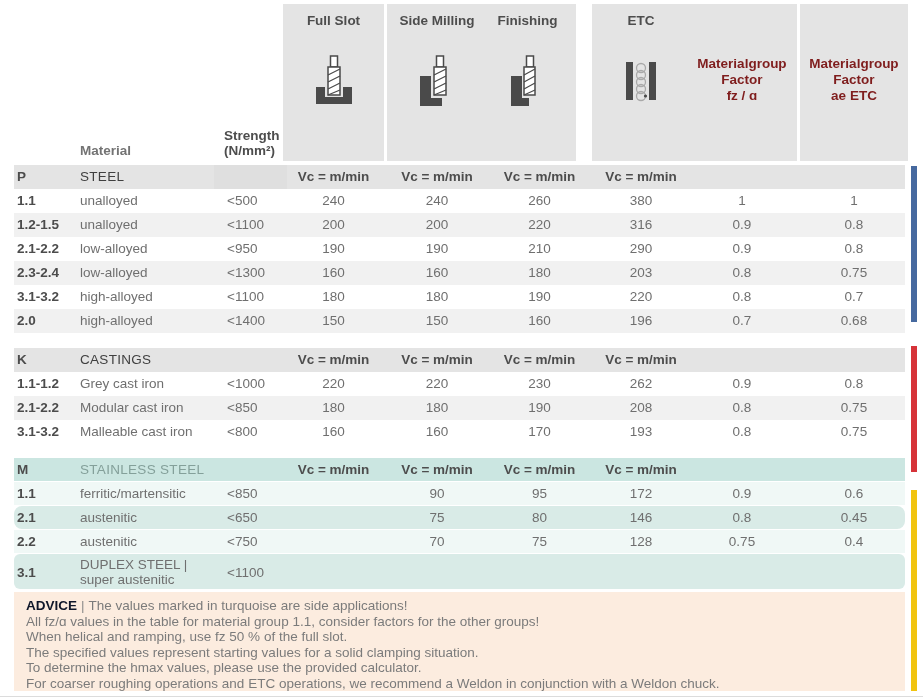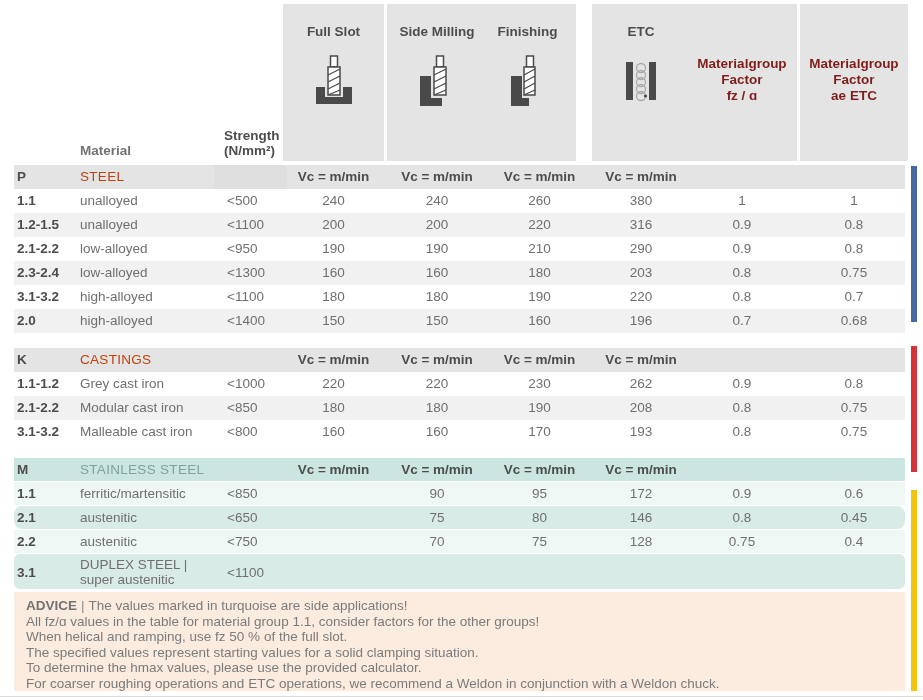--- a/index.html
+++ b/index.html
@@ -1,20 +1,20 @@
 <!DOCTYPE html>
 <html><head>
 <meta charset="utf-8">
 <style>
   html,body{margin:0;padding:0;background:#ffffff;}
   body{width:923px;height:700px;position:relative;font-family:"Liberation Sans",sans-serif;overflow:hidden;}
 
   
   .hbox{position:absolute;top:4px;height:157px;background:#e4e4e4;}
-  .htitle{text-align:center;padding-top:9px;font-weight:bold;font-size:13.5px;color:#4d4d4d;margin-top:11px;}
+  .htitle{text-align:center;padding-top:9px;font-weight:bold;font-size:13.5px;color:#4d4d4d;}
   .hicon{position:absolute;left:0;right:0;top:50px;text-align:center;}
   .flines{position:absolute;left:0;right:0;top:52px;text-align:center;font-weight:bold;font-size:13.5px;color:#7f1d1d;line-height:16px;}
 
   
   .mat-label{position:absolute;left:80px;top:143px;font-weight:bold;font-size:13.5px;color:#737373;}
   .str-label{position:absolute;left:224px;top:128px;font-weight:bold;font-size:13.5px;color:#4d4d4d;line-height:15px;}
 
   
   .row{position:absolute;left:14px;width:891px;height:24px;line-height:24px;font-size:13.5px;}
   .row.ghdr{background:#e4e4e4;}
@@ -27,34 +27,34 @@
   .tall .c{top:50%;transform:translateY(-50%);line-height:15px;}
   .c.code{left:3px;width:58px;font-weight:bold;color:#4c4c4c;}
   .c.mat{left:66px;width:150px;white-space:pre-line;}
   .c.str{left:213px;width:62px;}
   .c.fs{left:269px;width:101px;text-align:center;}
   .c.sm{left:373px;width:100px;text-align:center;}
   .c.fin{left:477px;width:97px;text-align:center;}
   .c.etc{left:578px;width:98px;text-align:center;}
   .c.f1{left:673px;width:110px;text-align:center;}
   .c.f2{left:786px;width:108px;text-align:center;}
-  .c.gname{color:#c2410c;letter-spacing:.3px;}
+  .c.gname{color:#404040;letter-spacing:.3px;}
   .ghdr-m .c.gname{color:#84a09a;}
   .c.vc{font-weight:bold;color:#4d4d4d;}
   .str-shade{position:absolute;left:200px;top:0;width:73px;height:100%;background:#d9d9d9;opacity:.45;}
 
   
   .bar{position:absolute;width:6px;left:911px;}
   .bar-p{top:166px;height:156px;background:#46699f;}
   .bar-k{top:346px;height:126px;background:#d63339;}
   .bar-m{top:490px;height:201px;background:#f1c40f;}
 
   
   .advice{position:absolute;left:14px;top:592px;width:891px;height:99px;background:#fcecdf;box-sizing:border-box;padding:6px 12px;font-size:13.5px;color:#7b7b7b;line-height:15.6px;}
-  .advice b{color:#737373;}
+  .advice b{color:#0f172a;}
   .advice .sep{color:#8a8a8a;padding:0 4px;}
 
   .bottom-line{position:absolute;left:0;top:696px;width:923px;height:1px;background:#dcdcdc;}
 
   svg .blk{fill:#4a4a4a;}
   svg .tool{fill:#ffffff;stroke:#4a4a4a;stroke-width:1.5;}
   svg .hatch{stroke:#4a4a4a;stroke-width:1.2;fill:none;}
   svg .ring{stroke:#a9a9a9;stroke-width:1.3;fill:none;}
 </style>
 </head>

